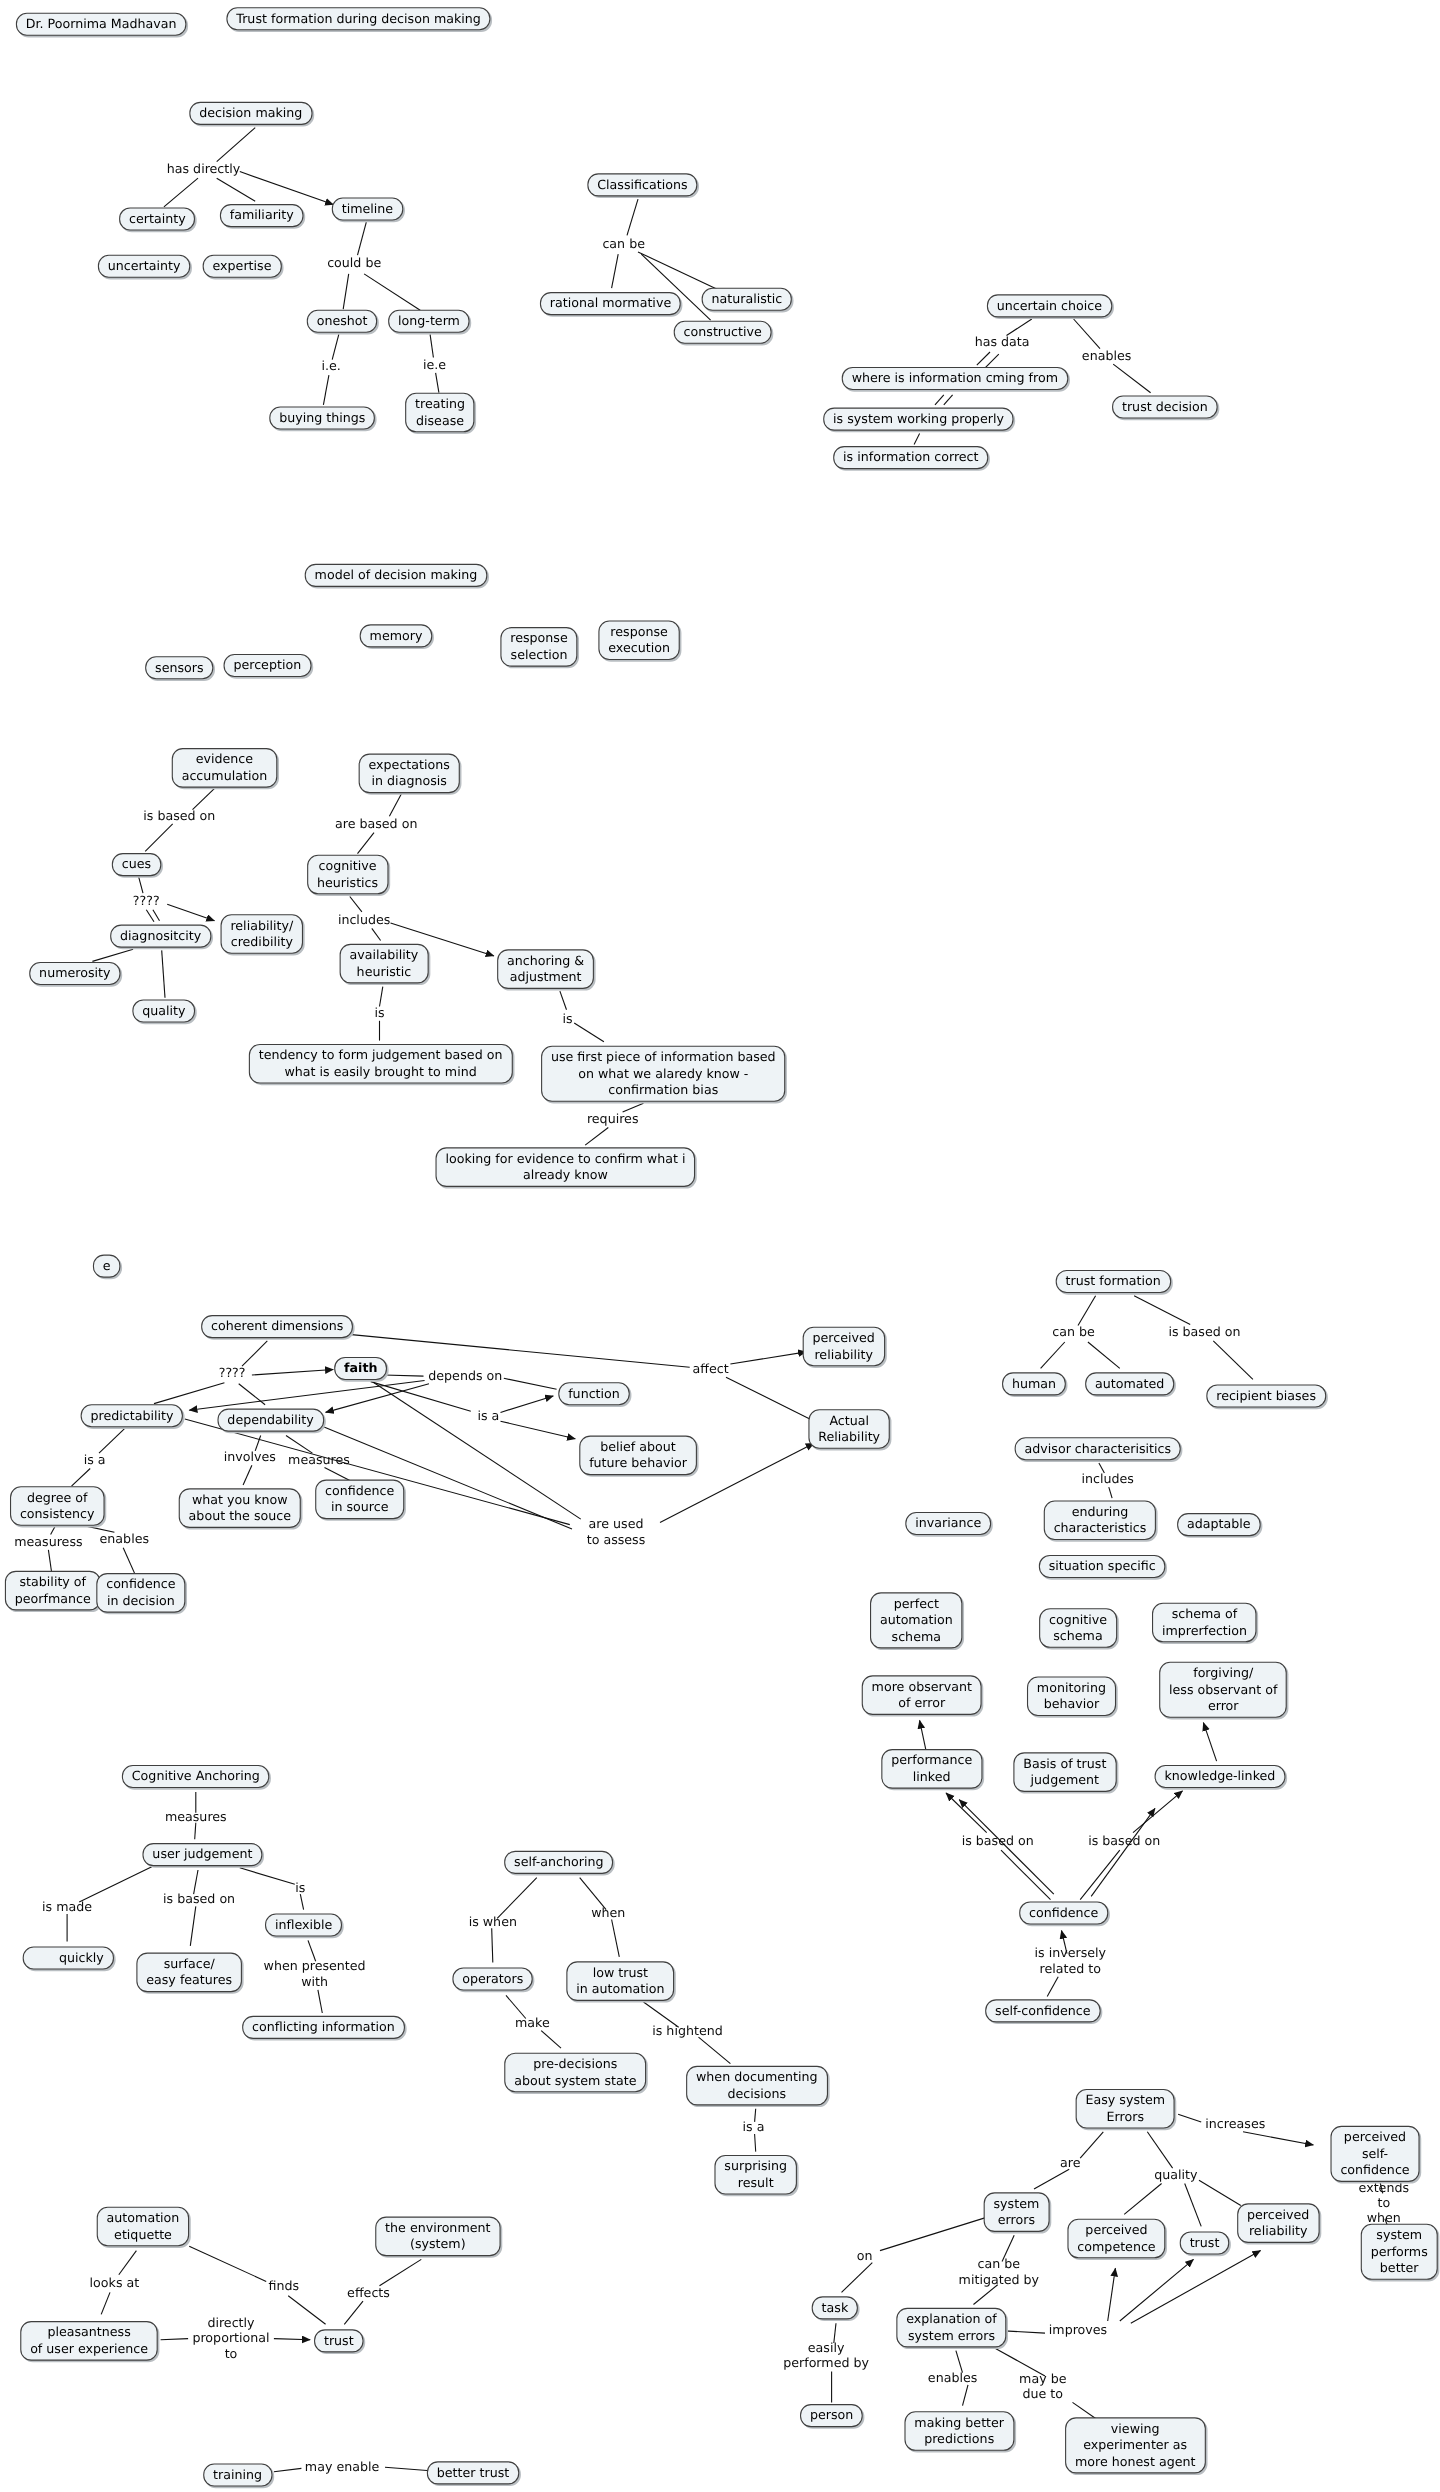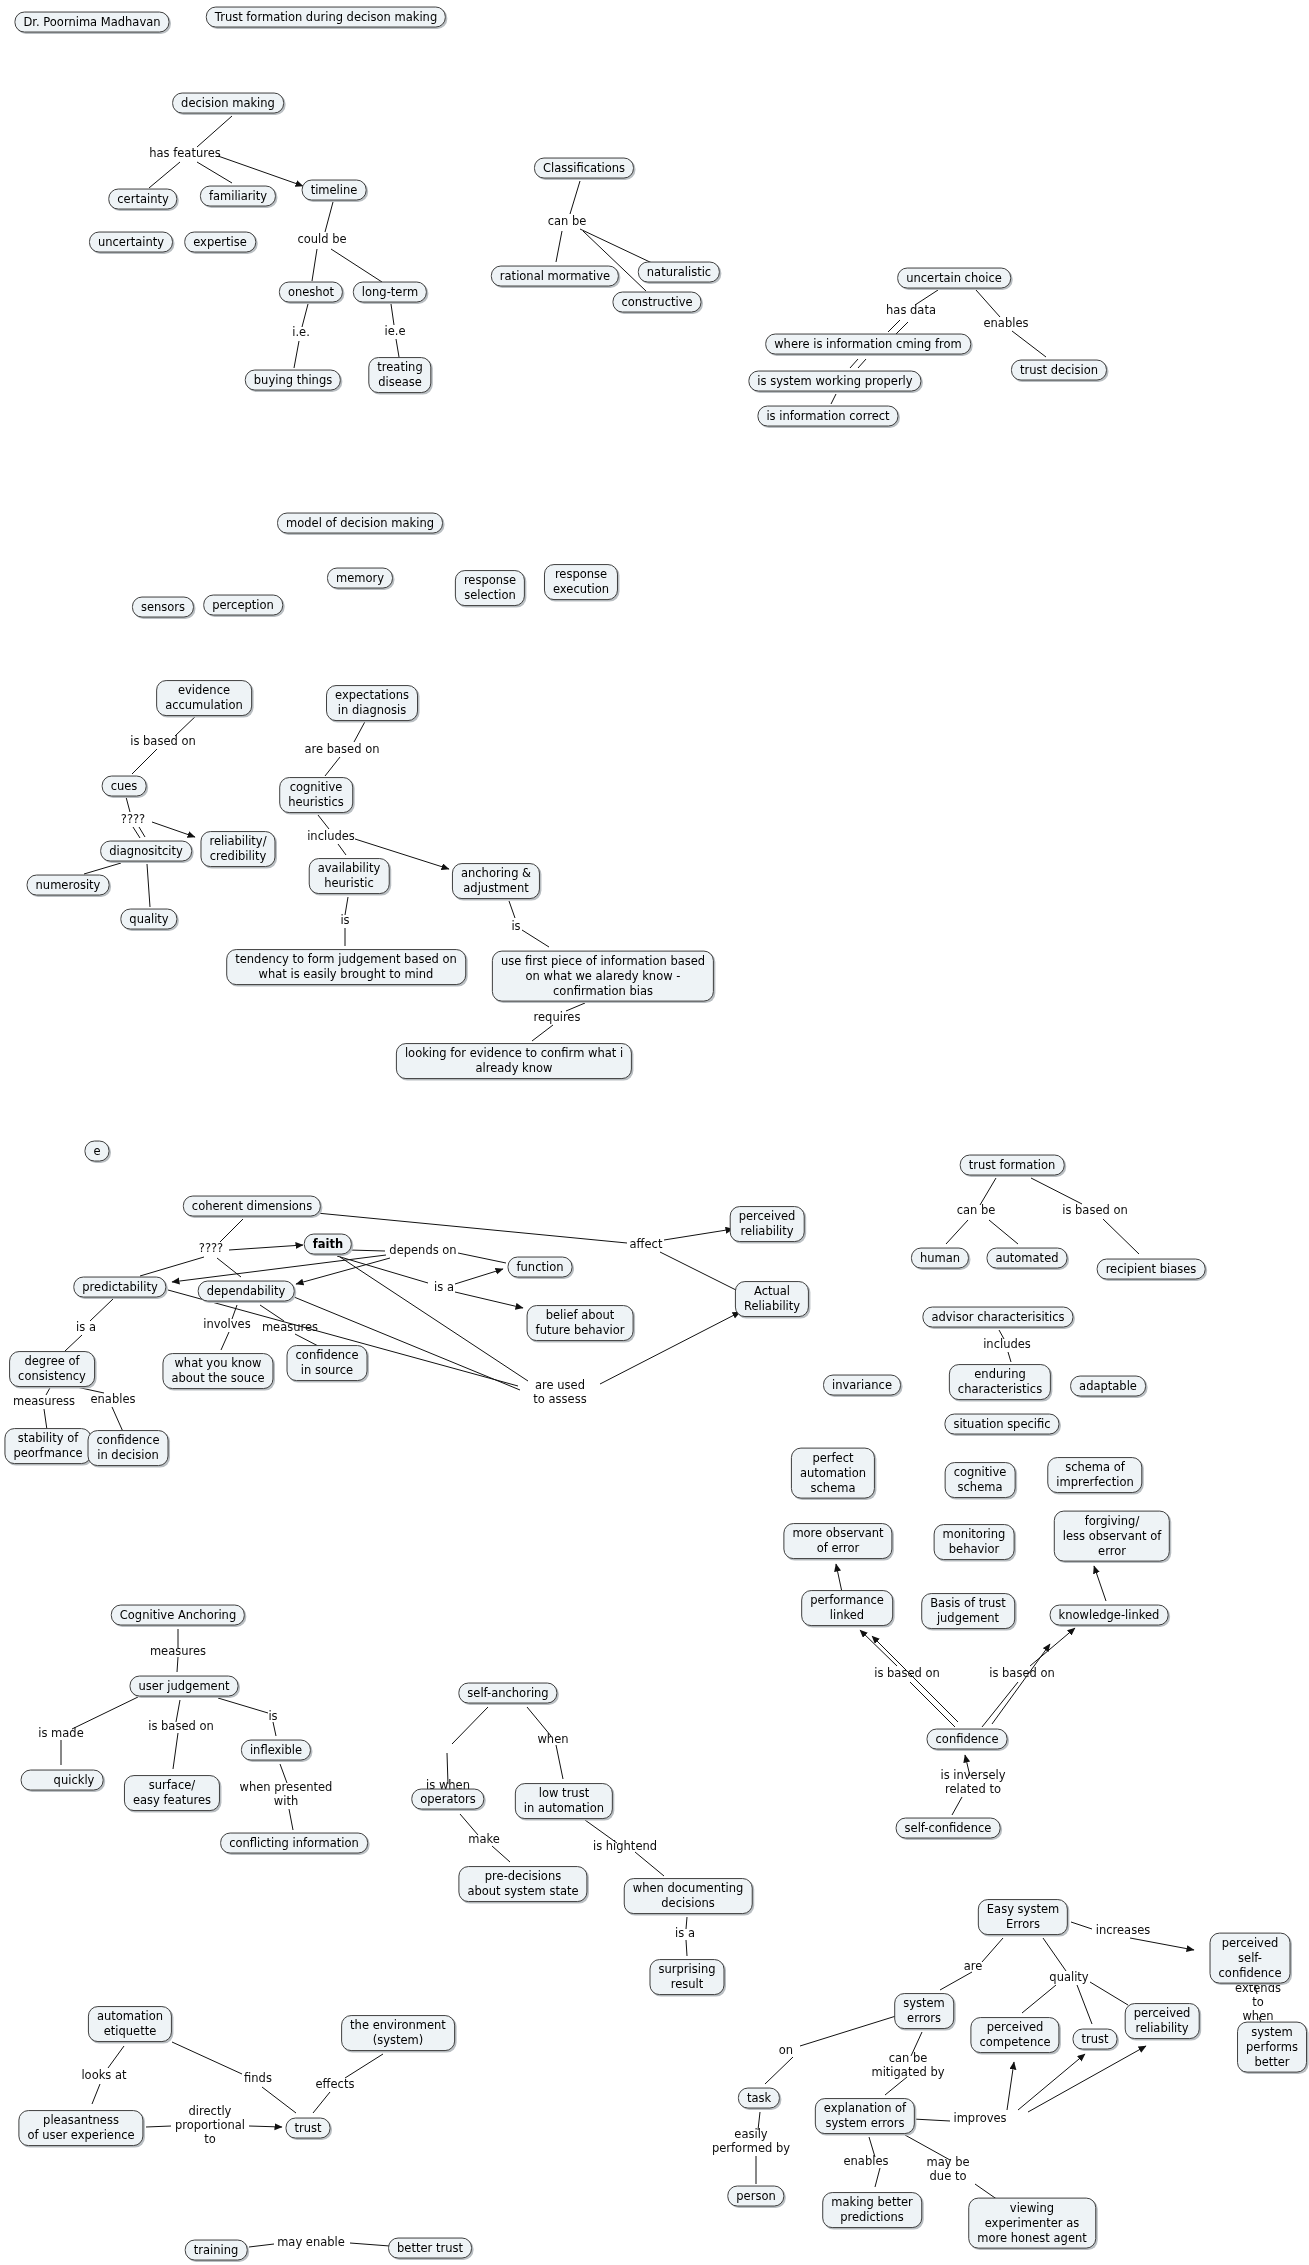--- a/index.html
+++ b/index.html
@@ -157,21 +157,21 @@
       <line x1="100" y1="2084" x2="92" y2="2104" stroke="#111111" stroke-width="1"></line>
       <line x1="172" y1="2042" x2="242" y2="2074" stroke="#111111" stroke-width="1"></line>
       <line x1="262" y1="2087" x2="296" y2="2113" stroke="#111111" stroke-width="1"></line>
       <line x1="383" y1="2054" x2="345" y2="2078" stroke="#111111" stroke-width="1"></line>
       <line x1="330" y1="2092" x2="313" y2="2113" stroke="#111111" stroke-width="1"></line>
       <line x1="146" y1="2127" x2="171" y2="2126" stroke="#111111" stroke-width="1"></line>
       <line x1="249" y1="2126" x2="282" y2="2127" stroke="#111111" stroke-width="1" marker-end="url(#arrow)"></line>
       <line x1="249" y1="2247" x2="274" y2="2244" stroke="#111111" stroke-width="1"></line>
       <line x1="350" y1="2243" x2="403" y2="2247" stroke="#111111" stroke-width="1" marker-end="url(#arrow)"></line>
     </svg>
-<div class="llabel" style="left: 185px; top: 154px;">has features</div>
+<div class="llabel" style="left: 185px; top: 154px;">has directly</div>
     <div class="llabel" style="left: 322px; top: 240px;">could be</div>
     <div class="llabel" style="left: 301px; top: 333px;">i.e.</div>
     <div class="llabel" style="left: 395px; top: 332px;">ie.e</div>
     <div class="llabel" style="left: 567px; top: 222px;">can be</div>
     <div class="llabel" style="left: 911px; top: 311px;">has data</div>
     <div class="llabel" style="left: 1006px; top: 324px;">enables</div>
     <div class="llabel" style="left: 163px; top: 742px;">is based on</div>
     <div class="llabel" style="left: 133px; top: 820px;">????</div>
     <div class="llabel" style="left: 342px; top: 750px;">are based on</div>
     <div class="llabel" style="left: 331px; top: 837px;">includes</div>
@@ -195,21 +195,21 @@
     <div class="llabel" style="left: 907px; top: 1674px;">is based on</div>
     <div class="llabel" style="left: 1022px; top: 1674px;">is based on</div>
     <div class="llabel" style="left: 973px; top: 1783px;">is inversely
 related to</div>
     <div class="llabel" style="left: 178px; top: 1652px;">measures</div>
     <div class="llabel" style="left: 61px; top: 1734px;">is made</div>
     <div class="llabel" style="left: 181px; top: 1727px;">is based on</div>
     <div class="llabel" style="left: 273px; top: 1717px;">is</div>
     <div class="llabel" style="left: 286px; top: 1795px;">when presented
 with</div>
-    <div class="llabel" style="left: 448px; top: 1748px; margin-top: 38px;">is when</div>
+    <div class="llabel" style="left: 448px; top: 1748px;">is when</div>
     <div class="llabel" style="left: 553px; top: 1740px;">when</div>
     <div class="llabel" style="left: 484px; top: 1840px;">make</div>
     <div class="llabel" style="left: 625px; top: 1847px;">is hightend</div>
     <div class="llabel" style="left: 685px; top: 1934px;">is a</div>
     <div class="llabel" style="left: 1123px; top: 1931px;">increases</div>
     <div class="llabel" style="left: 973px; top: 1967px;">are</div>
     <div class="llabel" style="left: 1069px; top: 1978px;">quality</div>
     <div class="llabel" style="left: 1258px; top: 2003px;">extends to
 when</div>
     <div class="llabel" style="left: 786px; top: 2051px;">on</div>

